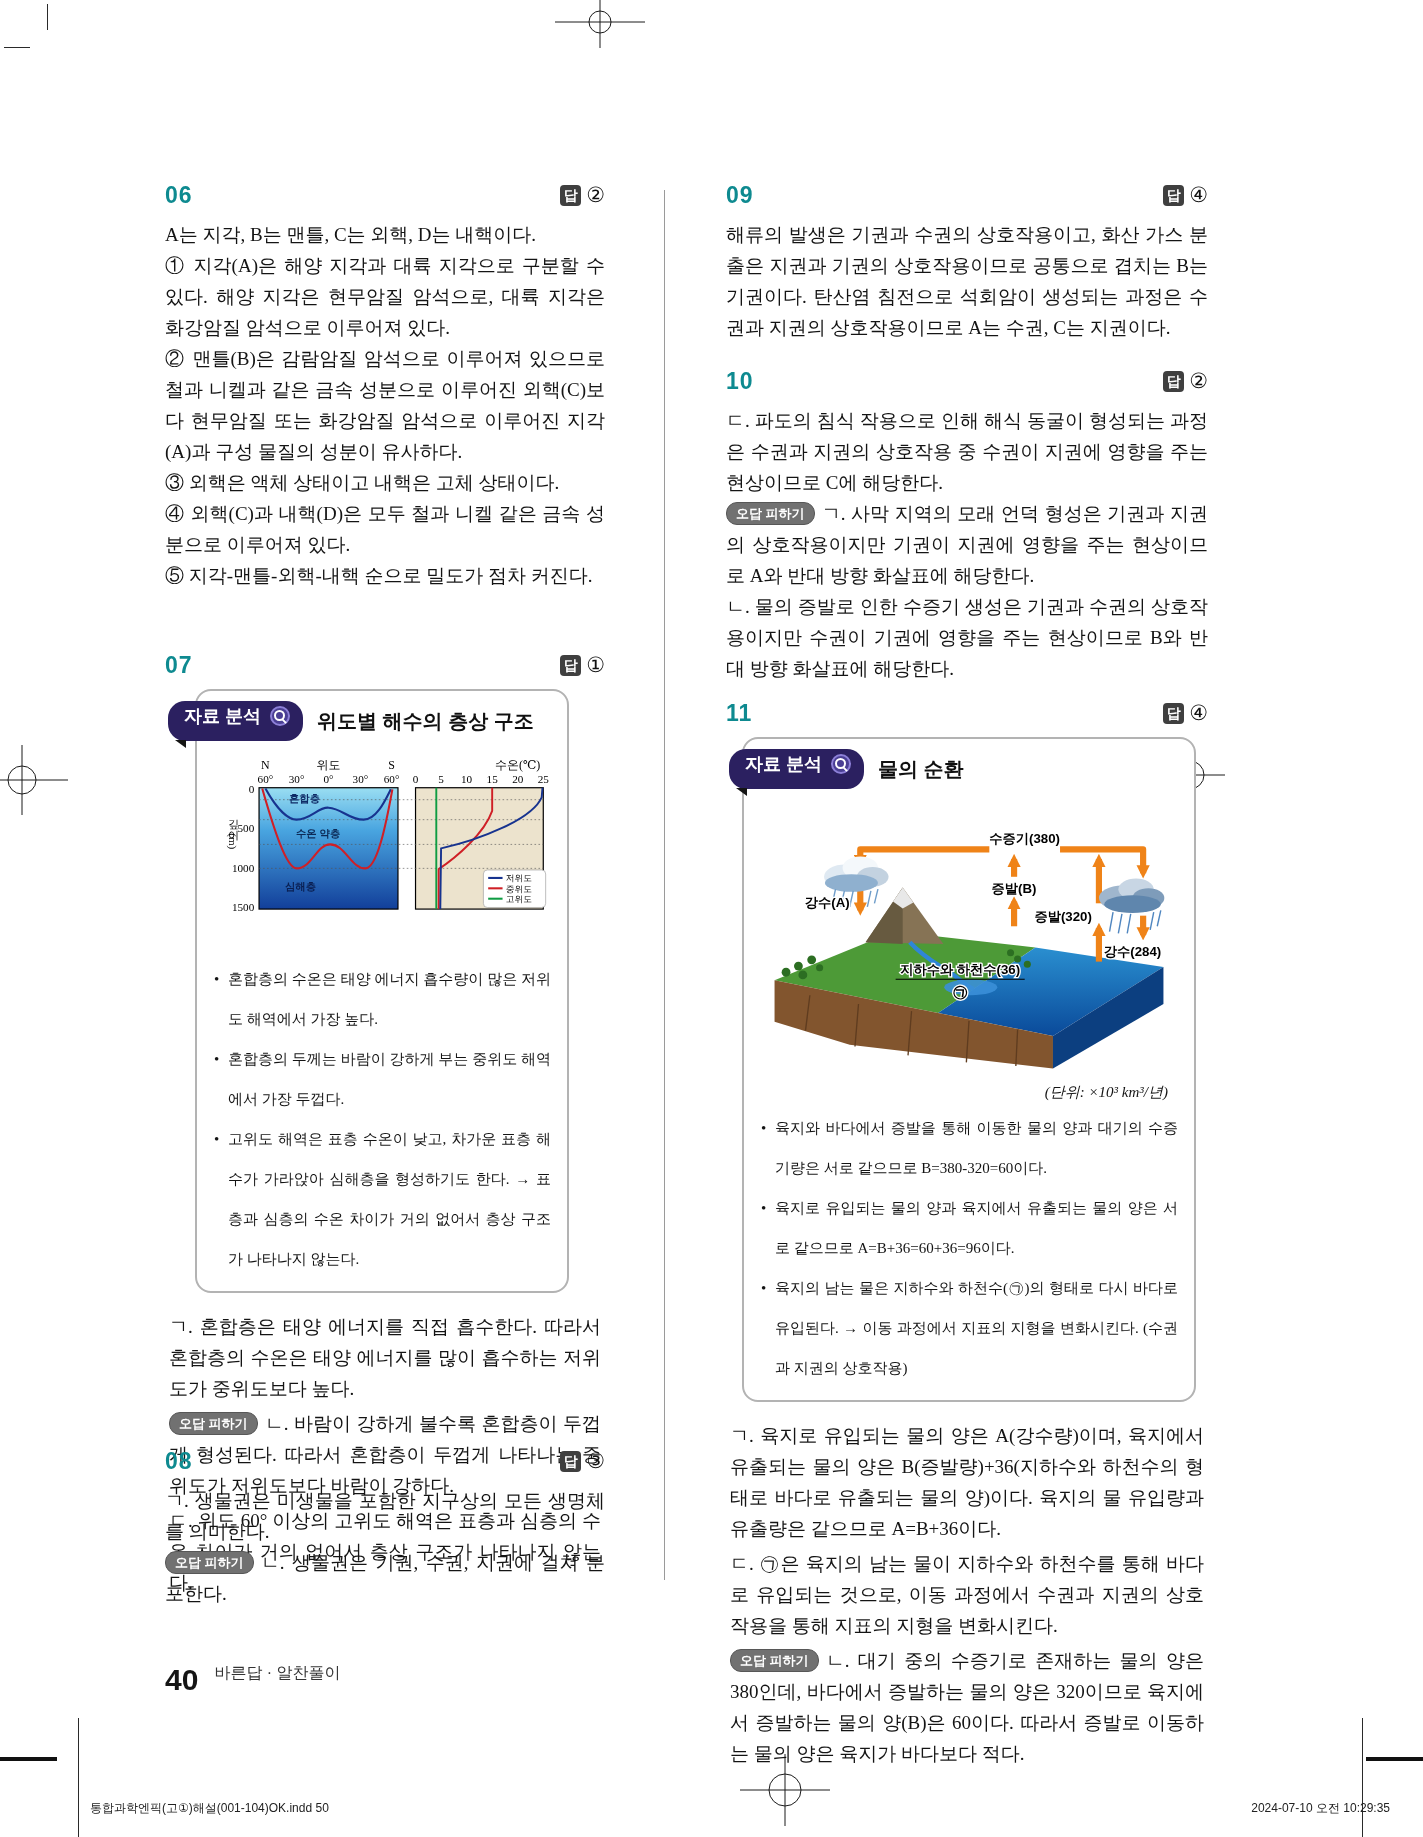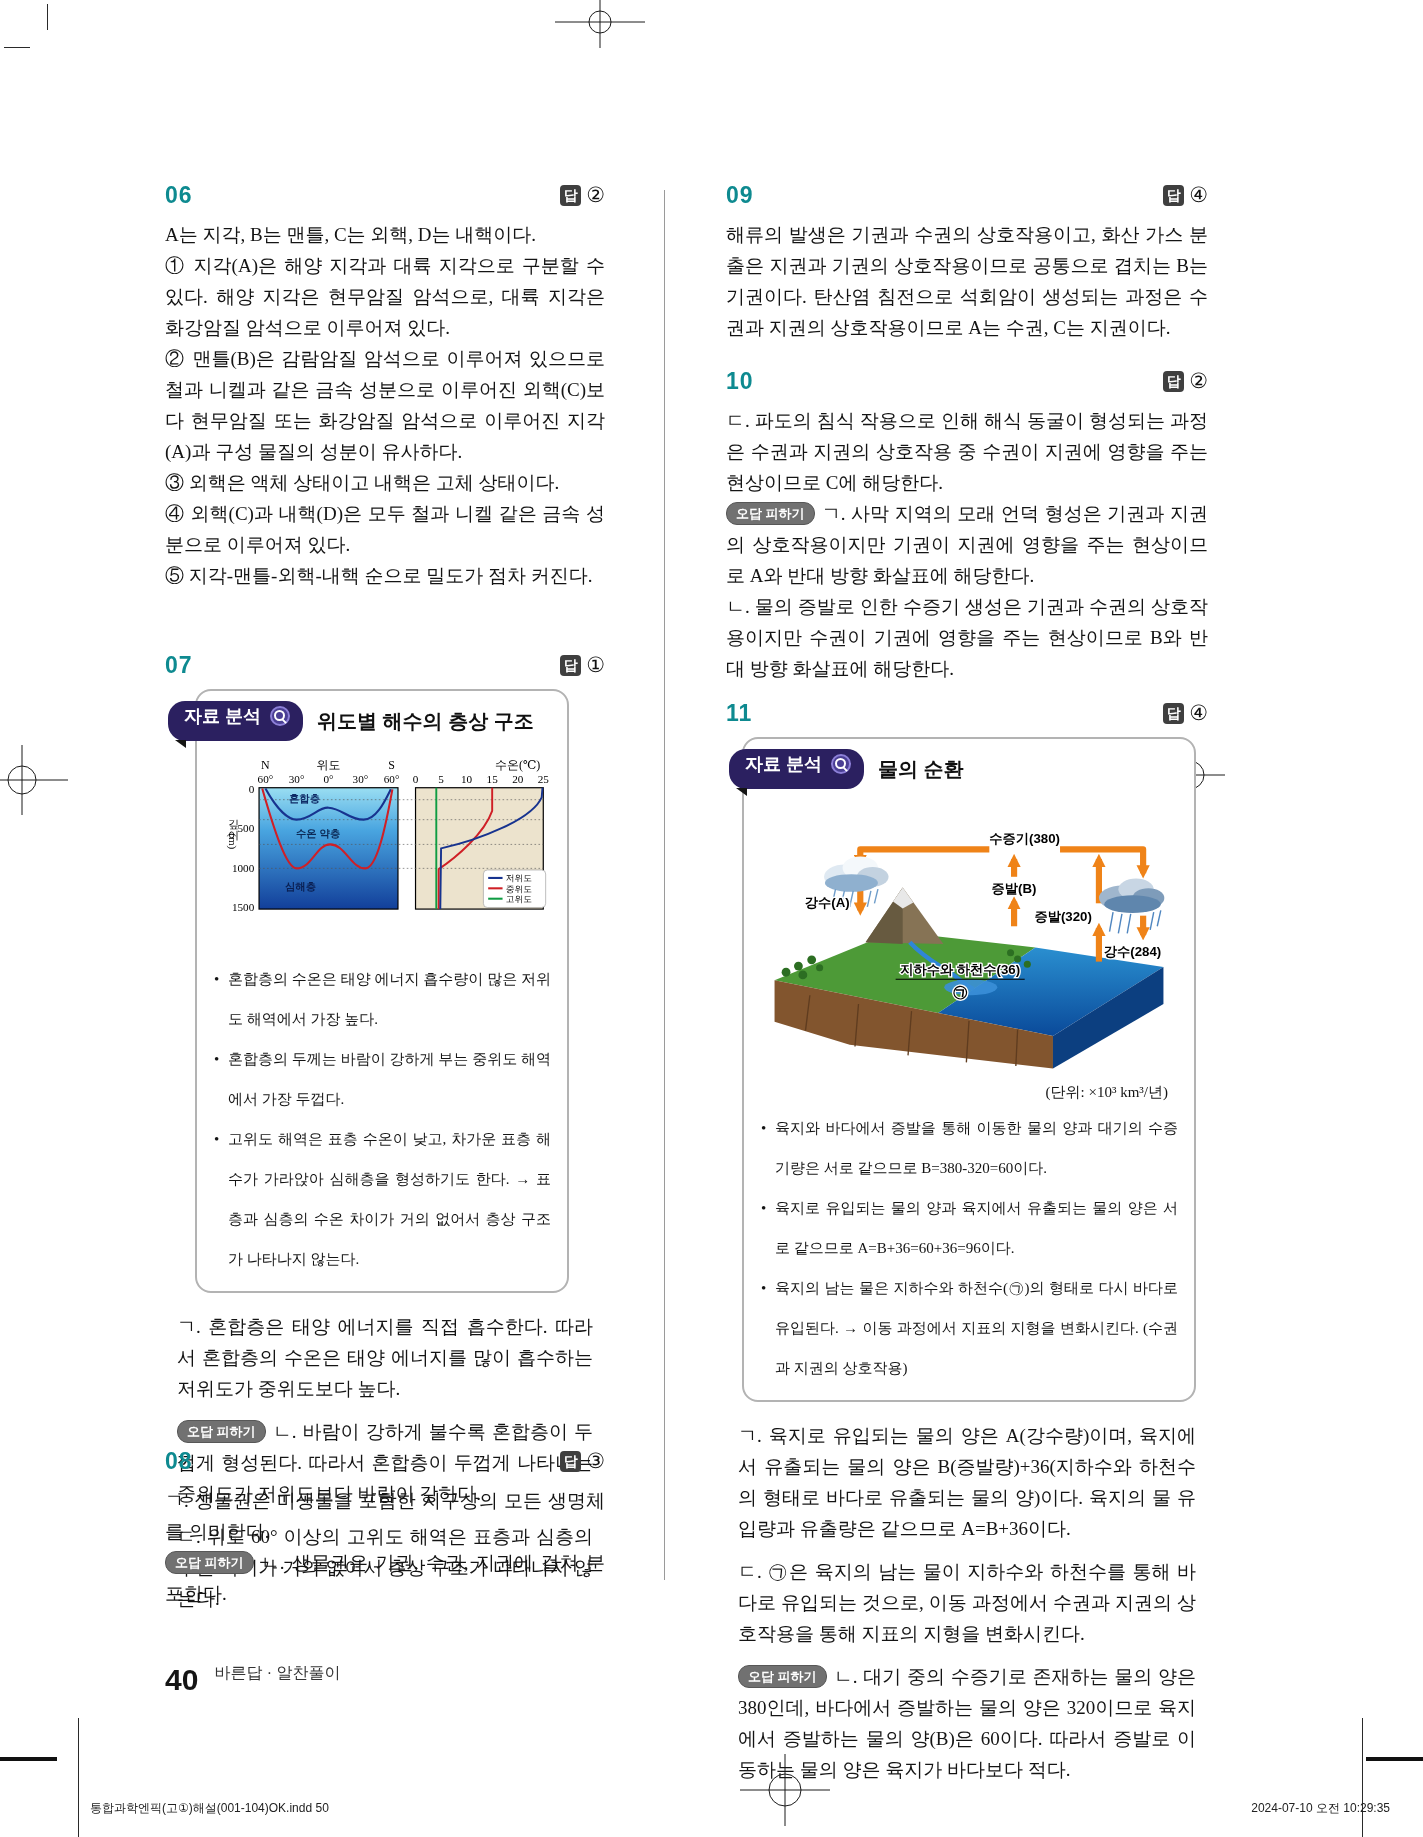--- a/index.html
+++ b/index.html
@@ -54,26 +54,26 @@
     content:"";position:absolute;left:7px;bottom:-7px;width:0;height:0;
     border-top:8px solid #151515;border-left:11px solid transparent;
   }
   .mag{width:20px;height:20px;border-radius:50%;background:#4a3f94;border:2px solid #8d80d8;
     position:relative;box-sizing:border-box;flex:0 0 auto;}
   .mag::before{content:"";position:absolute;width:7px;height:7px;border:2px solid #fff;border-radius:50%;top:2px;left:2px;}
   .mag::after{content:"";position:absolute;width:6px;height:2px;background:#fff;bottom:2px;right:1px;transform:rotate(45deg);}
   .databox-title{font:bold 20px "Liberation Sans","DejaVu Sans",sans-serif;color:#101010;}
 
   .fig-wrap{text-align:center;margin:2px 0 6px;}
-  .fig-unit{font-size:15px;text-align:right;margin:0 10px 6px 0;}
+  .fig-unit{font-size:15px;text-align:right;margin:0 10px 6px 0;font-style:italic;}
   .fb{position:relative;padding-left:15px;font-size:15px;line-height:40px;margin:0 0;text-align:justify;}
   .fb::before{content:"•";position:absolute;left:1px;top:0;}
 
   .expl{margin-top:18px;}
-  .expl p{margin:12px;font-size:19px;line-height:31px;text-align:justify;}
+  .expl p{margin:4px;font-size:19px;line-height:31px;text-align:justify;}
 
   
   .footer{position:absolute;left:165px;top:1663px;display:flex;align-items:flex-start;gap:16px;}
   .footer-num{font:bold 30px "Liberation Sans","DejaVu Sans",sans-serif;color:#151515;}
   .footer-label{font:16px "Liberation Sans","DejaVu Sans",sans-serif;color:#333;}
   .printline{position:absolute;top:1800px;font:12px "Liberation Sans","DejaVu Sans",sans-serif;color:#222;}
 
   
   .ax{font:14px "Liberation Serif","DejaVu Serif",serif;fill:#000;}
   .axb{font:15px "Liberation Serif","DejaVu Serif",serif;fill:#000;}

